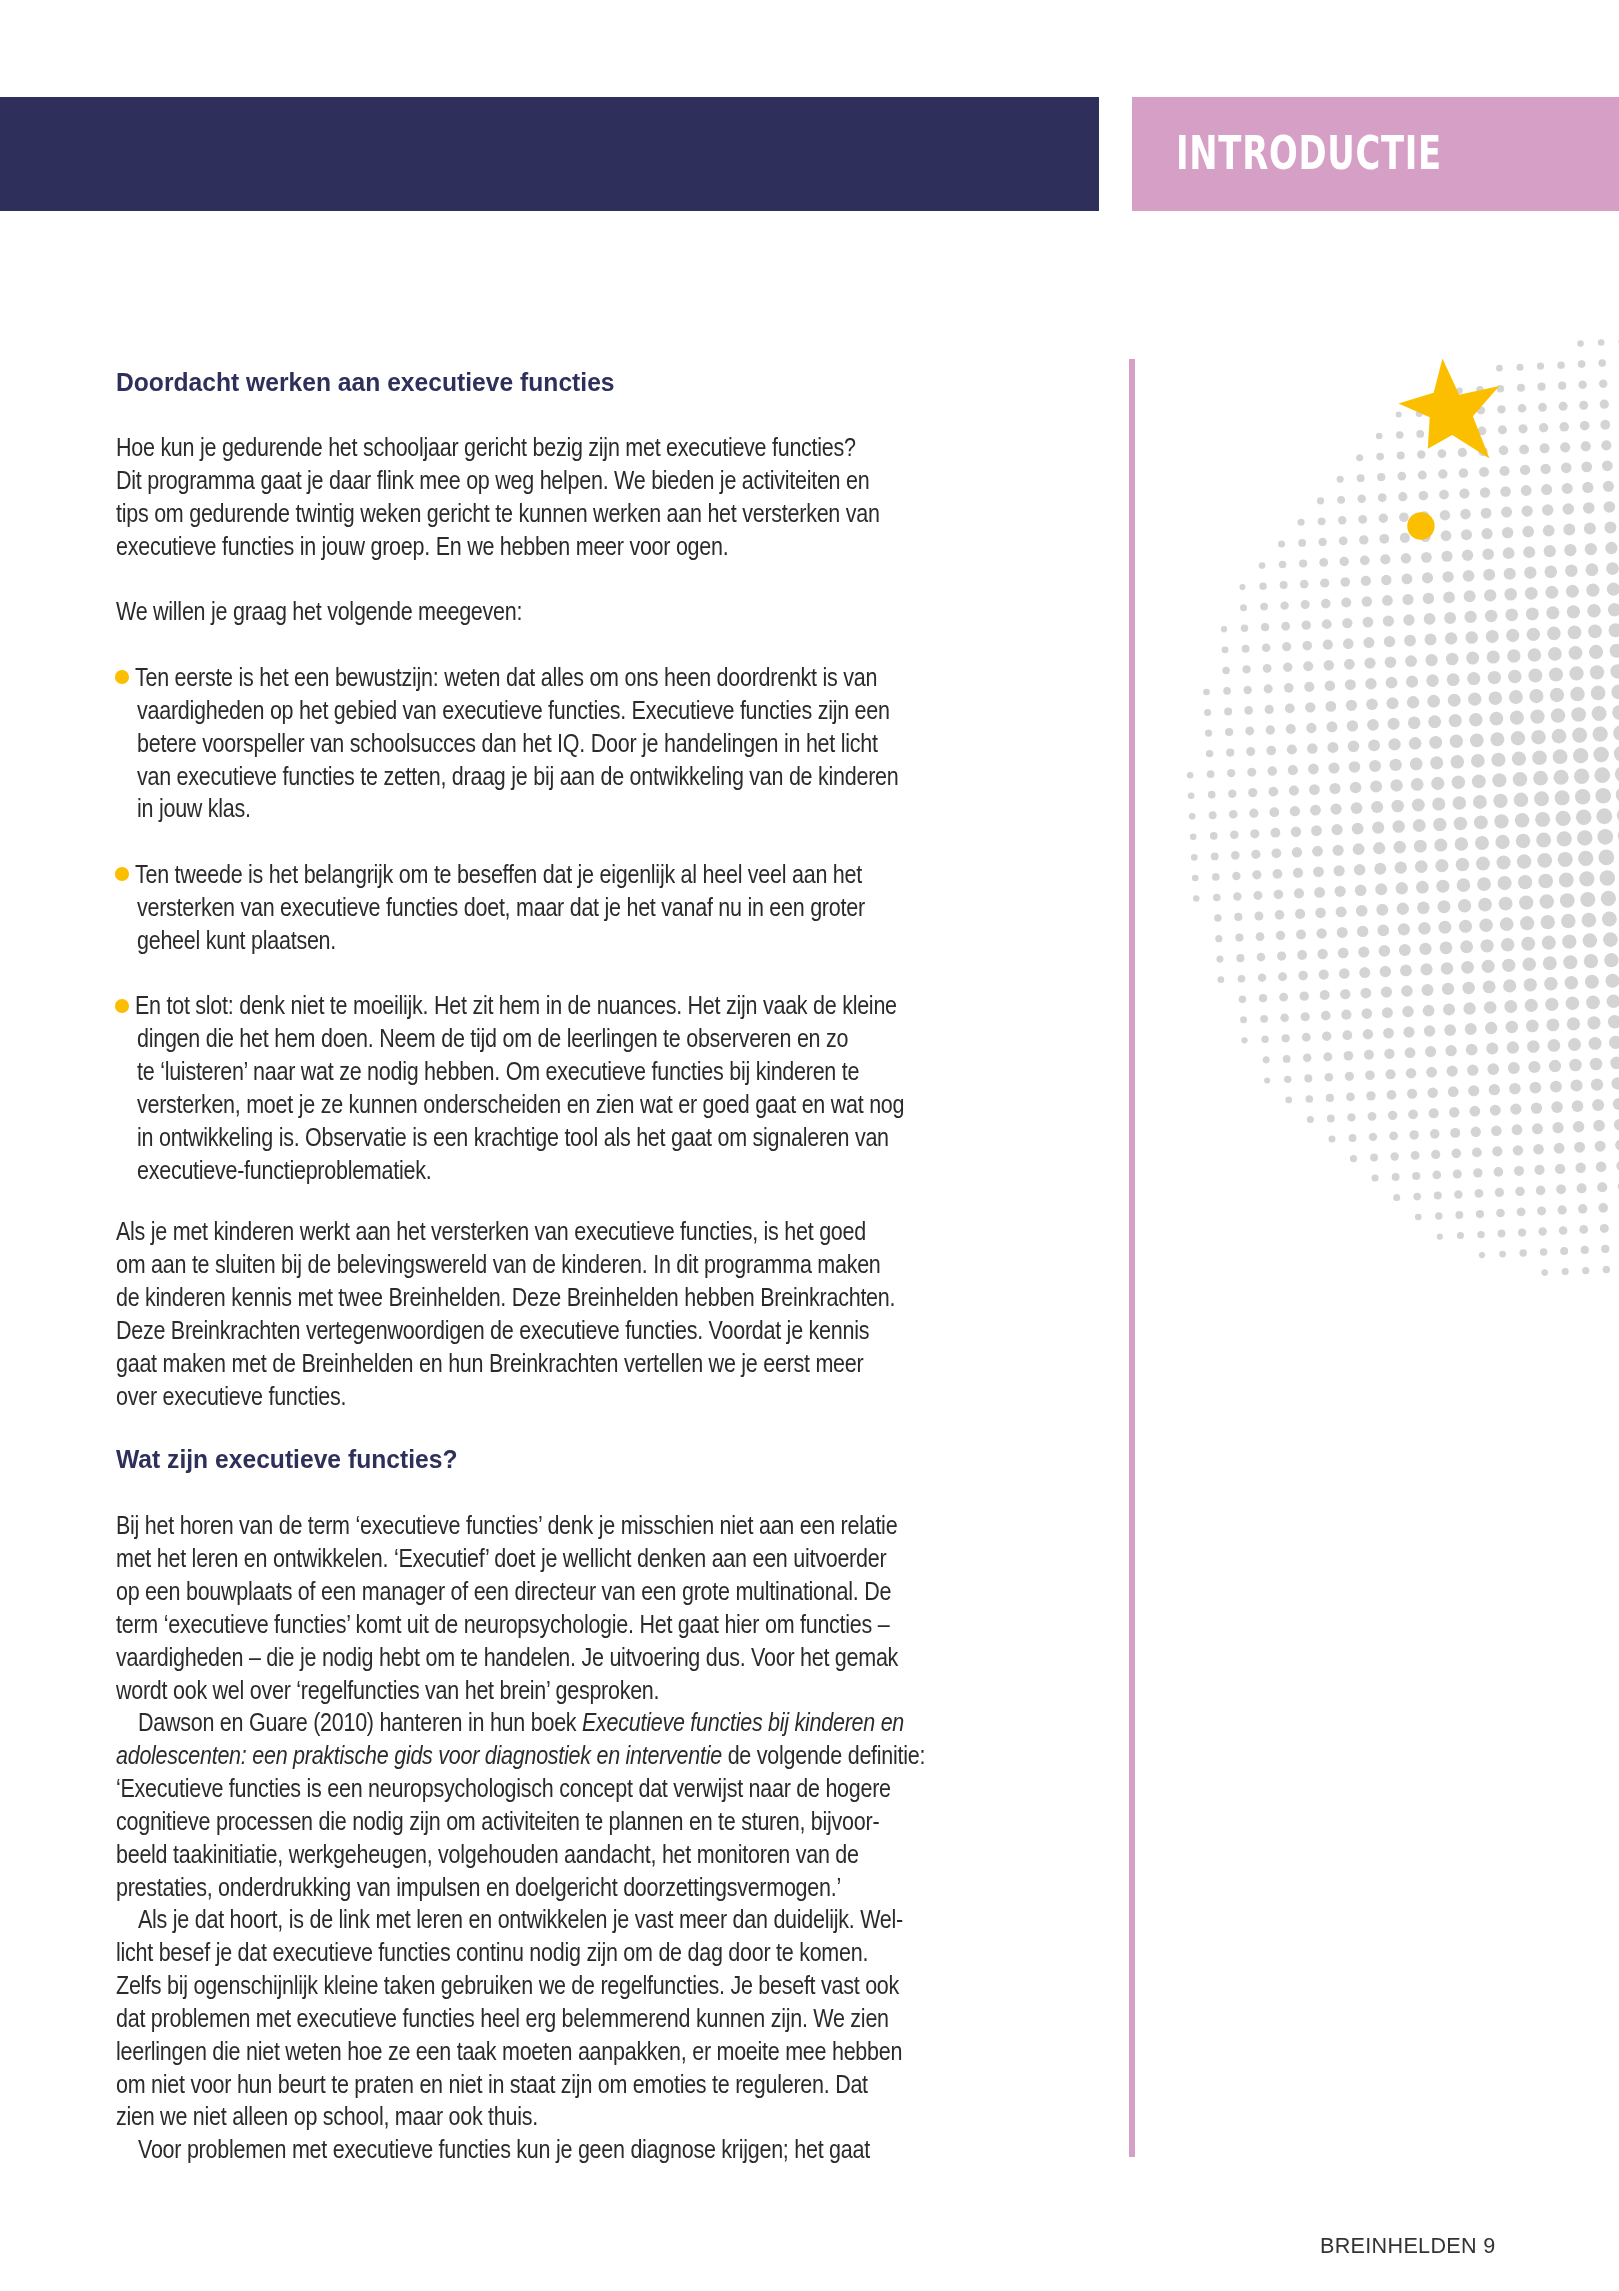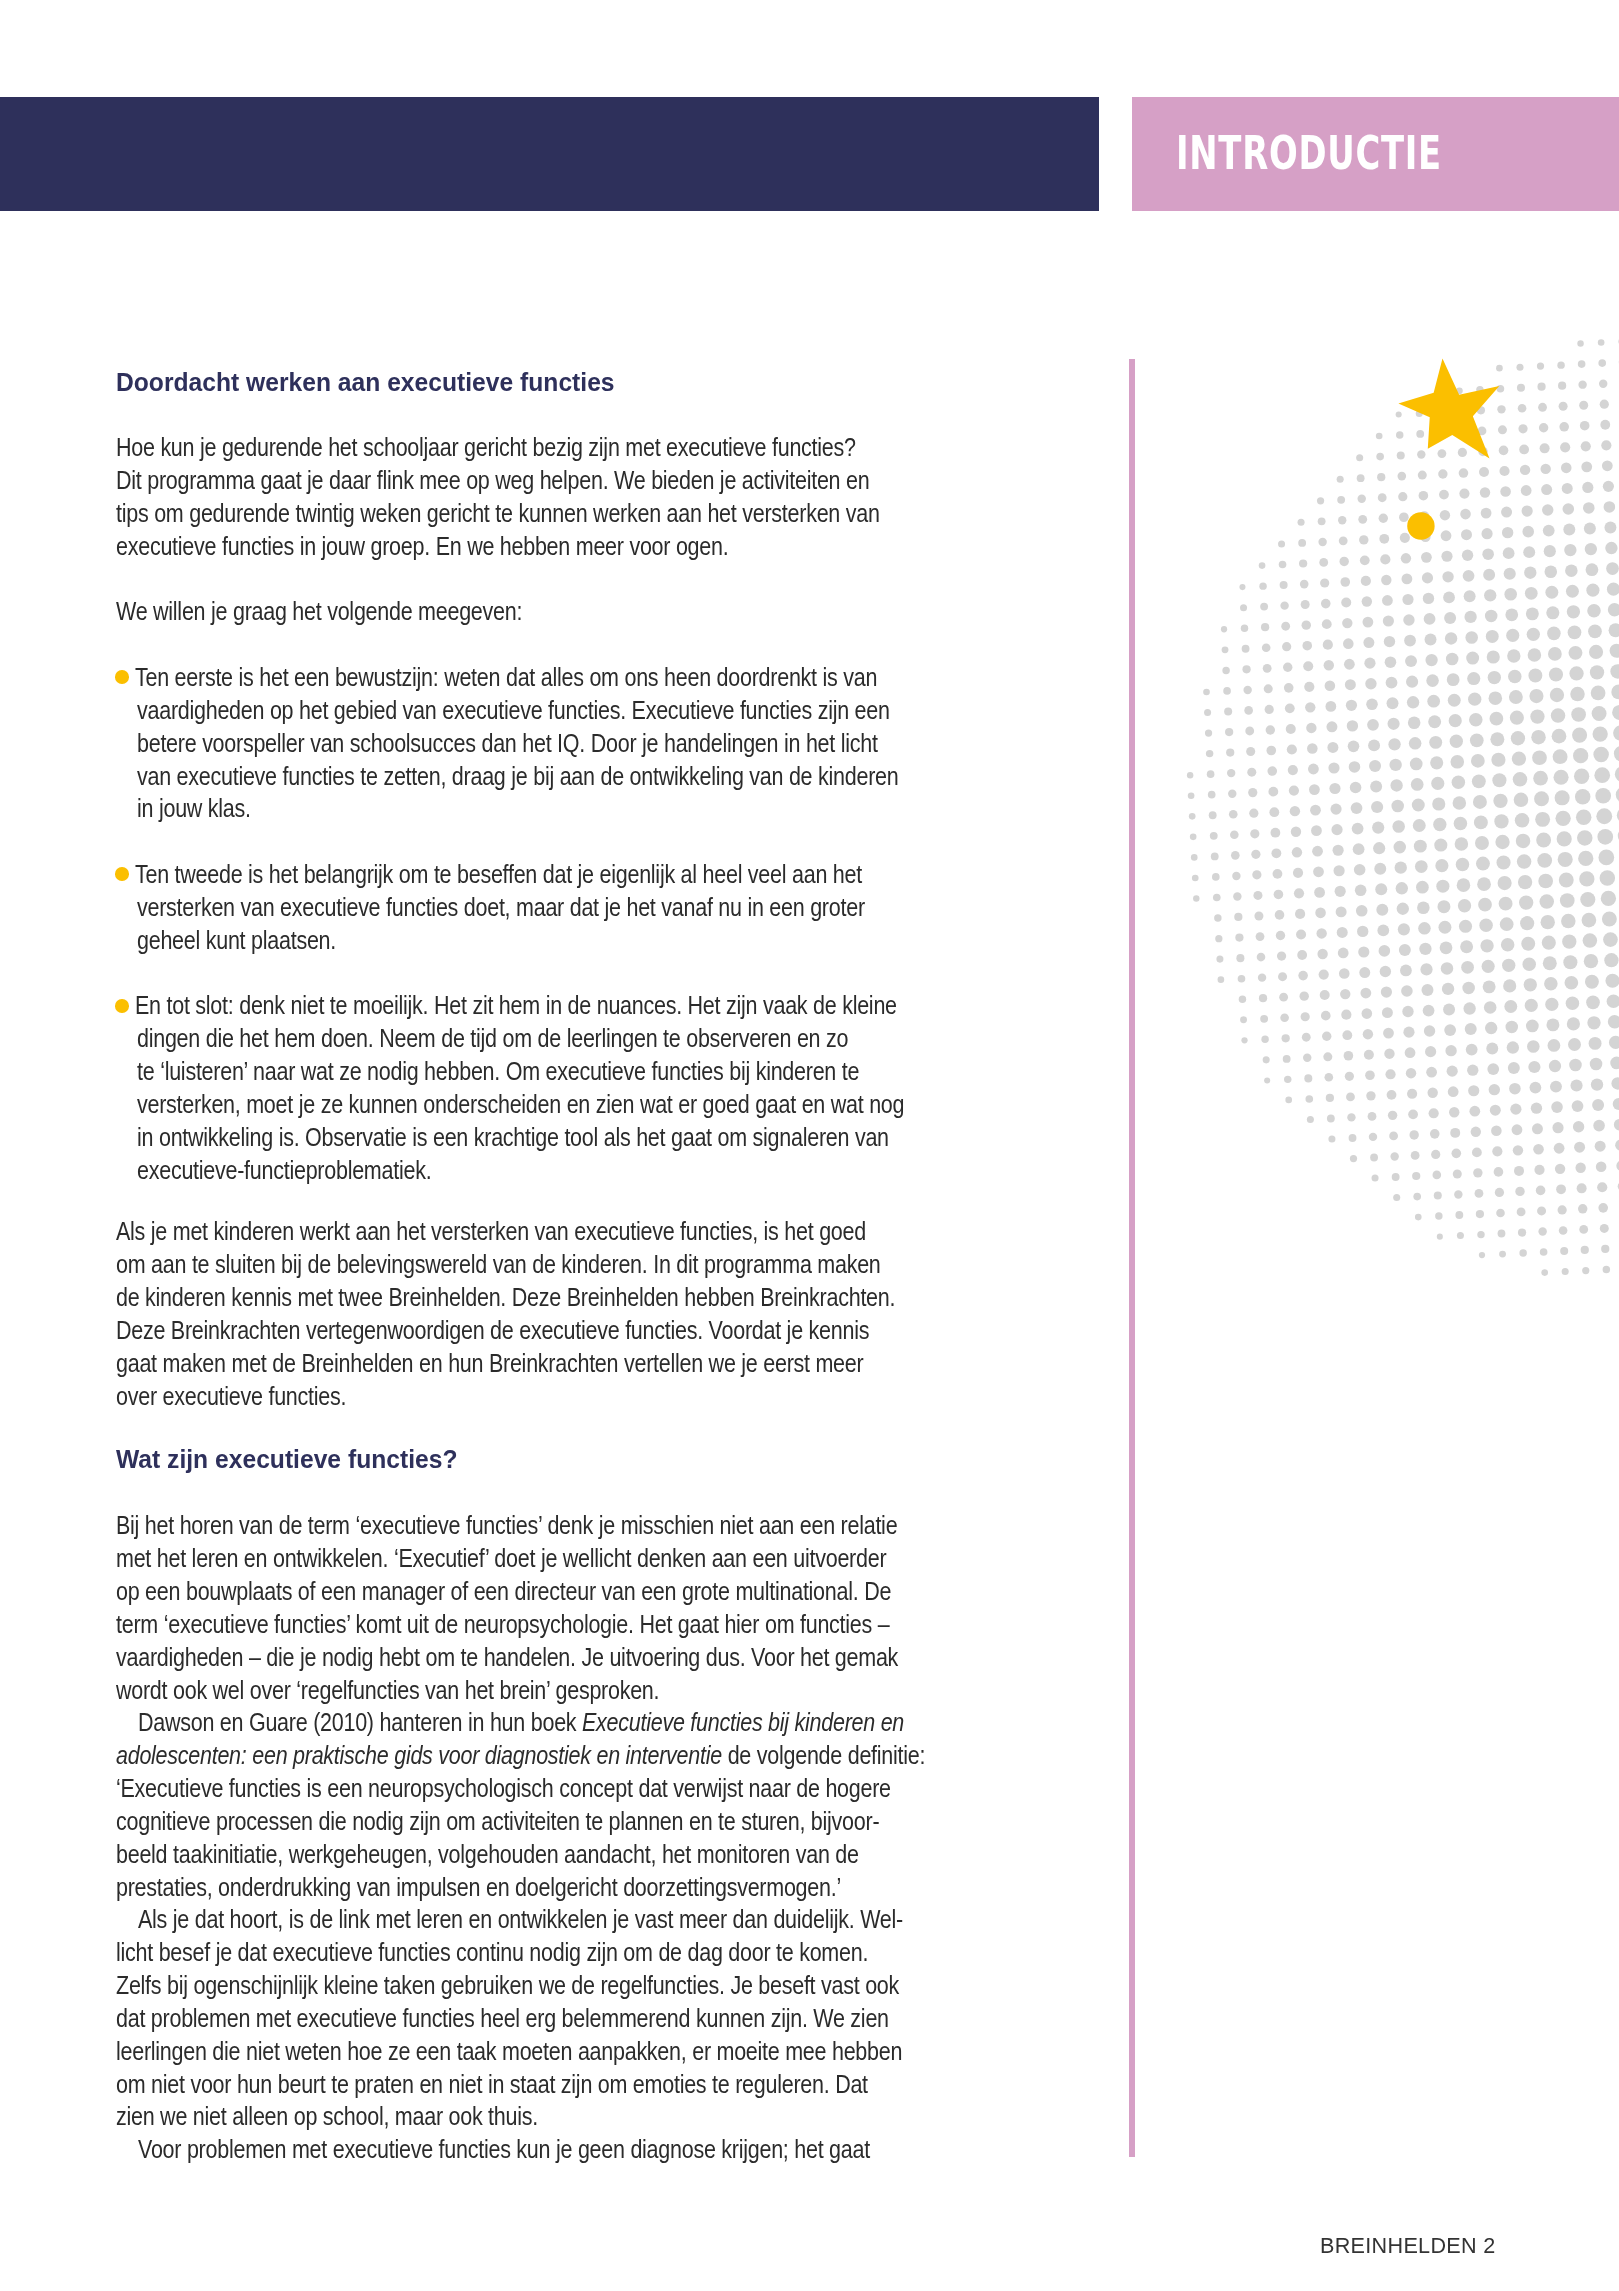--- a/index.html
+++ b/index.html
@@ -869,14 +869,14 @@
 <div class="line par" style="top: 1903px; transform: scaleX(0.86);">Als je dat hoort, is de link met leren en ontwikkelen je vast meer dan duidelijk. Wel-</div>
 <div class="line" style="top: 1936px; transform: scaleX(0.86);">licht besef je dat executieve functies continu nodig zijn om de dag door te komen.</div>
 <div class="line" style="top: 1969px; transform: scaleX(0.86);">Zelfs bij ogenschijnlijk kleine taken gebruiken we de regelfuncties. Je beseft vast ook</div>
 <div class="line" style="top: 2002px; transform: scaleX(0.86);">dat problemen met executieve functies heel erg belemmerend kunnen zijn. We zien</div>
 <div class="line" style="top: 2035px; transform: scaleX(0.86);">leerlingen die niet weten hoe ze een taak moeten aanpakken, er moeite mee hebben</div>
 <div class="line" style="top: 2068px; transform: scaleX(0.86);">om niet voor hun beurt te praten en niet in staat zijn om emoties te reguleren. Dat</div>
 <div class="line" style="top: 2100px; transform: scaleX(0.86);">zien we niet alleen op school, maar ook thuis.</div>
 
 <div class="line par" style="top: 2133px; transform: scaleX(0.86);">Voor problemen met executieve functies kun je geen diagnose krijgen; het gaat</div>
 
-<div class="footer">BREINHELDEN 2</div>
+<div class="footer">BREINHELDEN 9</div>
 
 
 </body></html>

